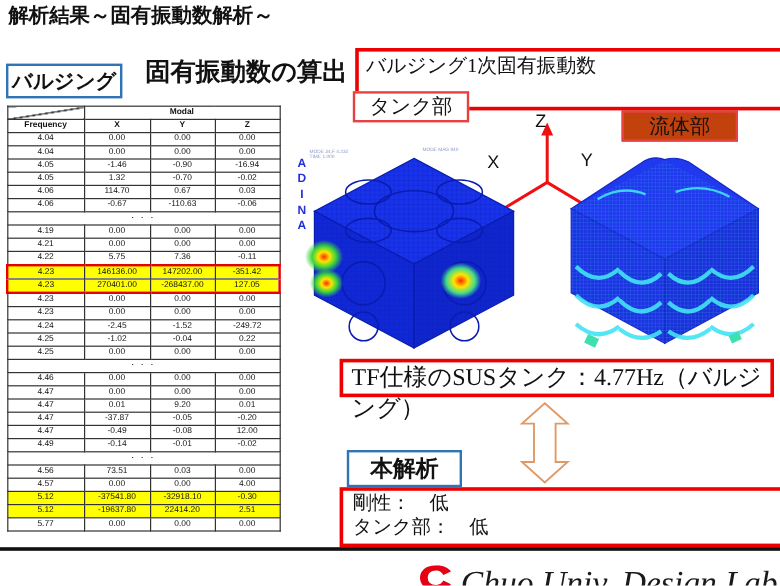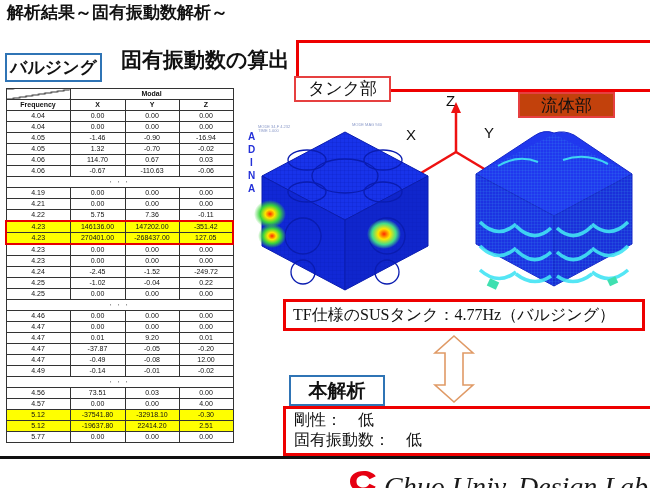--- a/index.html
+++ b/index.html
@@ -26,21 +26,21 @@
   tr.red-bottom td:last-child{border-right:2px solid #e60000;}
   tr.dots-row td{font-size:6px;letter-spacing:2px;border-top:1px solid #333;border-bottom:1px solid #333;}
   
   .redbox{border:3px solid #ee0000;background:#fff;}
   .result-box{left:296px;top:40px;width:341px;height:44px;padding:1px 6px;font-size:16.5px;line-height:22px;}
   .result-box .high{color:#cc0000;}
   .tanklabel{left:294px;top:76px;width:93px;height:22px;border:2px solid #e64040;
       display:flex;align-items:flex-end;justify-content:center;font-size:17px;background:#fff;}
   .fluidlabel{left:518px;top:92px;width:93px;height:22px;border:2px solid #e64040;
       display:flex;align-items:center;justify-content:center;font-size:17px;background:#c2410c;}
-  .tfbox{left:283px;top:299px;width:349px;height:26px;line-height:26px;padding-left:7px;font-size:16px;}
+  .tfbox{left:283px;top:299px;width:349px;height:26px;line-height:26px;padding-left:7px;font-size:20px;}
   .honbox{left:289px;top:375px;width:92px;height:27px;font-size:19px;font-weight:700;}
   .conclbox{left:283px;top:406px;width:349px;height:42px;padding:1px 8px;font-size:16px;line-height:20px;}
   .blackline{left:0;top:456px;width:650px;height:3px;background:#101010;}
   .footer{left:350px;top:459px;display:flex;align-items:center;gap:7px;}
   .footer .ftext{font-size:28px;font-style:italic;color:#1a1a1a;white-space:nowrap;margin-top:12px;}
   .adina{left:246px;top:131px;writing-mode:vertical-lr;text-orientation:upright;
       font-family:"Liberation Sans",sans-serif;font-weight:bold;font-size:10px;
       letter-spacing:2px;color:#2431d8;}
   .cap{font-family:"Liberation Sans",sans-serif;font-size:8px;color:#8a99c8;
       transform:scale(0.5);transform-origin:left top;white-space:pre;line-height:9px;}
@@ -246,20 +246,21 @@
       <tr>
         <td>5.77</td>
         <td>0.00</td>
         <td>0.00</td>
         <td>0.00</td>
       </tr>
     </tbody>
 </table>
 
 <div class="abs redbox result-box">
+  <div>バルジング1次固有振動数</div>
 </div>
 
 <div class="abs tanklabel">
   <span>タンク部</span>
 </div>
 <div class="abs fluidlabel">
   <span>流体部</span>
 </div>
 
 <svg class="abs" style="left:398px;top:92px;" width="115" height="95">
@@ -362,21 +363,21 @@
 <svg class="abs" style="left:431px;top:334px;" width="46" height="70" viewBox="0 0 46 70">
   <polygon points="23,2 42,19 32,19 32,51 42,51 23,68 4,51 14,51 14,19 4,19" fill="#ffffff" stroke="#e09a66" stroke-width="1.6"></polygon>
 </svg>
 
 <div class="abs bluebox honbox">
   <span>本解析</span>
 </div>
 
 <div class="abs redbox conclbox">
   <div>剛性：　低</div>
-  <div>固有振動数：　低</div>
+  <div>タンク部：　低</div>
 </div>
 
 <div class="abs blackline"></div>
 <div class="abs footer">
   <svg width="27" height="21" viewBox="0 0 27 21">
     <path d="M14,0 C5,0 0,4.5 0,10.5 C0,16.5 5,21 14,21 C19,21 23.5,19 25.8,15.8 L19.5,12.8 C18.3,15 16.2,16.5 13.5,16.5 C9,16.5 6.5,14 6.5,10.5 C6.5,7 9,4.5 13.5,4.5 C16.2,4.5 18.3,6 19.5,8.2 L25.8,5.2 C23.5,2 19,0 14,0 Z" fill="#e60012"></path>
   </svg>
   <span class="ftext">Chuo Univ. Design Lab</span>
 </div>
 

